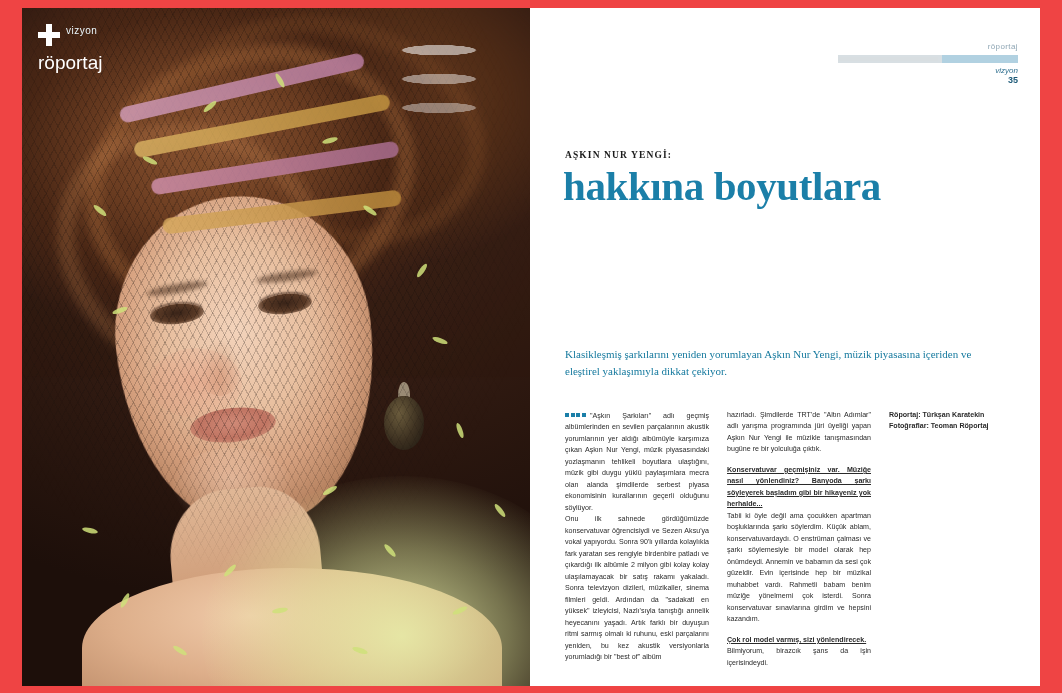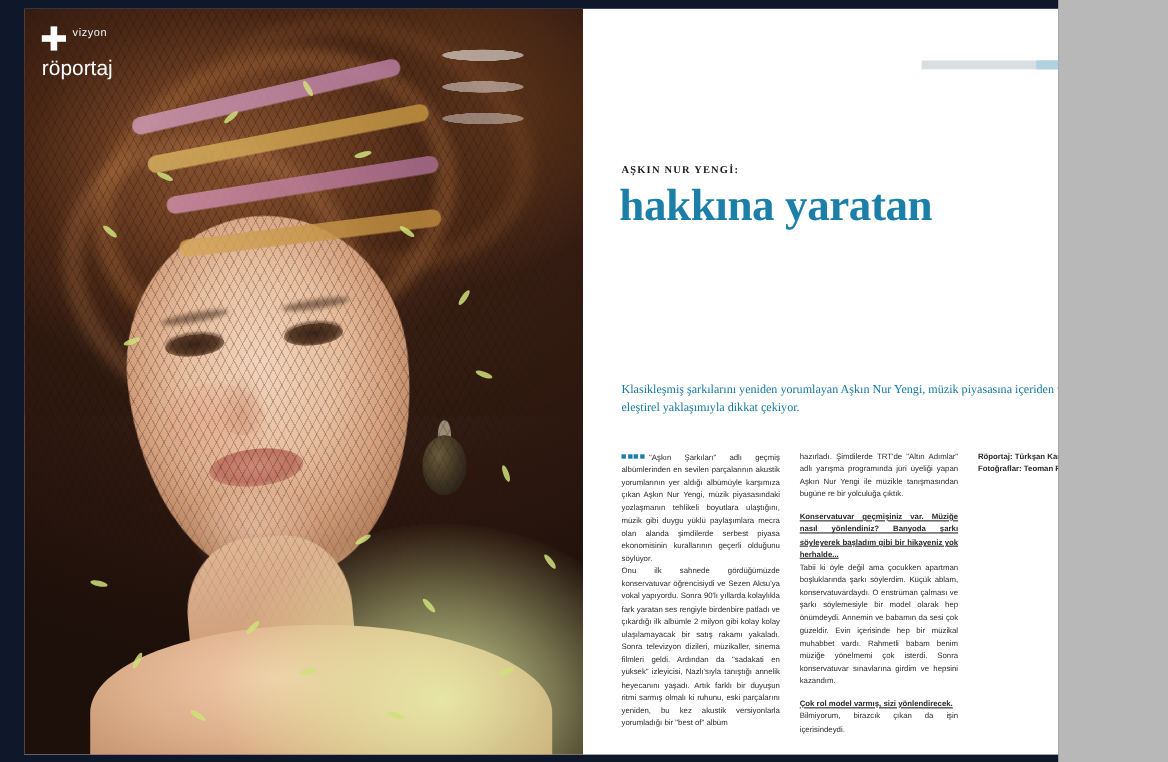--- a/index.html
+++ b/index.html
@@ -2,23 +2,23 @@
 <html><head>
 <meta charset="utf-8">
 <style>
   html, body {
     margin: 0;
     padding: 0;
     background: #b8b8b8;
   }
   #page {
     position: relative;
-    width: 962px;
+    width: 1062px;
     height: 693px;
-    background: #0f172a;
+    background: #ef4444;
     overflow: hidden;
     font-family: "Liberation Sans", sans-serif;
   }
 
   
   .photo-page {
     position: absolute;
     left: 22px;
     top: 8px;
     width: 508px;
@@ -367,42 +367,42 @@
       </div>
       <div class="ph-bottom">
         <span>vizyon</span>
         &nbsp;<b>35</b>
       </div>
     </div>
 
     <div class="kicker">AŞKIN NUR YENGİ:</div>
 
     <div class="headline">
-      <div>hakkına yaratan</div>
+      <div>hakkına boyutlara</div>
     </div>
 
     <div class="standfirst">Klasikleşmiş şarkılarını yeniden yorumlayan Aşkın Nur Yengi, müzik piyasasına içeriden ve eleştirel yaklaşımıyla dikkat çekiyor.</div>
 
     <div class="cols">
 
       <div class="col">
         <p>
           <span class="dropsquares"><i></i><i></i><i></i><i></i></span><span>"Aşkın Şarkıları" adlı geçmiş albümlerinden en sevilen parçalarının akustik yorumlarının yer aldığı albümüyle karşımıza çıkan Aşkın Nur Yengi, müzik piyasasındaki yozlaşmanın tehlikeli boyutlara ulaştığını, müzik gibi duygu yüklü paylaşımlara mecra olan alanda şimdilerde serbest piyasa ekonomisinin kurallarının geçerli olduğunu söylüyor.</span>
         </p>
         <p>Onu ilk sahnede gördüğümüzde konservatuvar öğrencisiydi ve Sezen Aksu'ya vokal yapıyordu. Sonra 90'lı yıllarda kolaylıkla fark yaratan ses rengiyle birdenbire patladı ve çıkardığı ilk albümle 2 milyon gibi kolay kolay ulaşılamayacak bir satış rakamı yakaladı. Sonra televizyon dizileri, müzikaller, sinema filmleri geldi. Ardından da "sadakati en yüksek" izleyicisi, Nazlı'sıyla tanıştığı annelik heyecanını yaşadı. Artık farklı bir duyuşun ritmi sarmış olmalı ki ruhunu, eski parçalarını yeniden, bu kez akustik versiyonlarla yorumladığı bir "best of" albüm</p>
       </div>
 
       <div class="col">
         <p>hazırladı. Şimdilerde TRT'de "Altın Adımlar" adlı yarışma programında jüri üyeliği yapan Aşkın Nur Yengi ile müzikle tanışmasından bugüne re bir yolculuğa çıktık.</p>
         <div class="spacer"></div>
         <p class="q">Konservatuvar geçmişiniz var. Müziğe nasıl yönlendiniz? Banyoda şarkı söyleyerek başladım gibi bir hikayeniz yok herhalde...</p>
         <p>Tabii ki öyle değil ama çocukken apartman boşluklarında şarkı söylerdim. Küçük ablam, konservatuvardaydı. O enstrüman çalması ve şarkı söylemesiyle bir model olarak hep önümdeydi. Annemin ve babamın da sesi çok güzeldir. Evin içerisinde hep bir müzikal muhabbet vardı. Rahmetli babam benim müziğe yönelmemi çok isterdi. Sonra konservatuvar sınavlarına girdim ve hepsini kazandım.</p>
         <div class="spacer"></div>
         <p class="q">Çok rol model varmış, sizi yönlendirecek.</p>
-        <p>Bilmiyorum, birazcık çıkan da işin içerisindeydi.</p>
+        <p>Bilmiyorum, birazcık şans da işin içerisindeydi.</p>
       </div>
 
       <div class="col">
         <div class="credit">Röportaj: Türkşan Karatekin</div>
         <div class="credit">Fotoğraflar: Teoman Röportaj</div>
       </div>
 
     </div>
   </div>
 </div>

